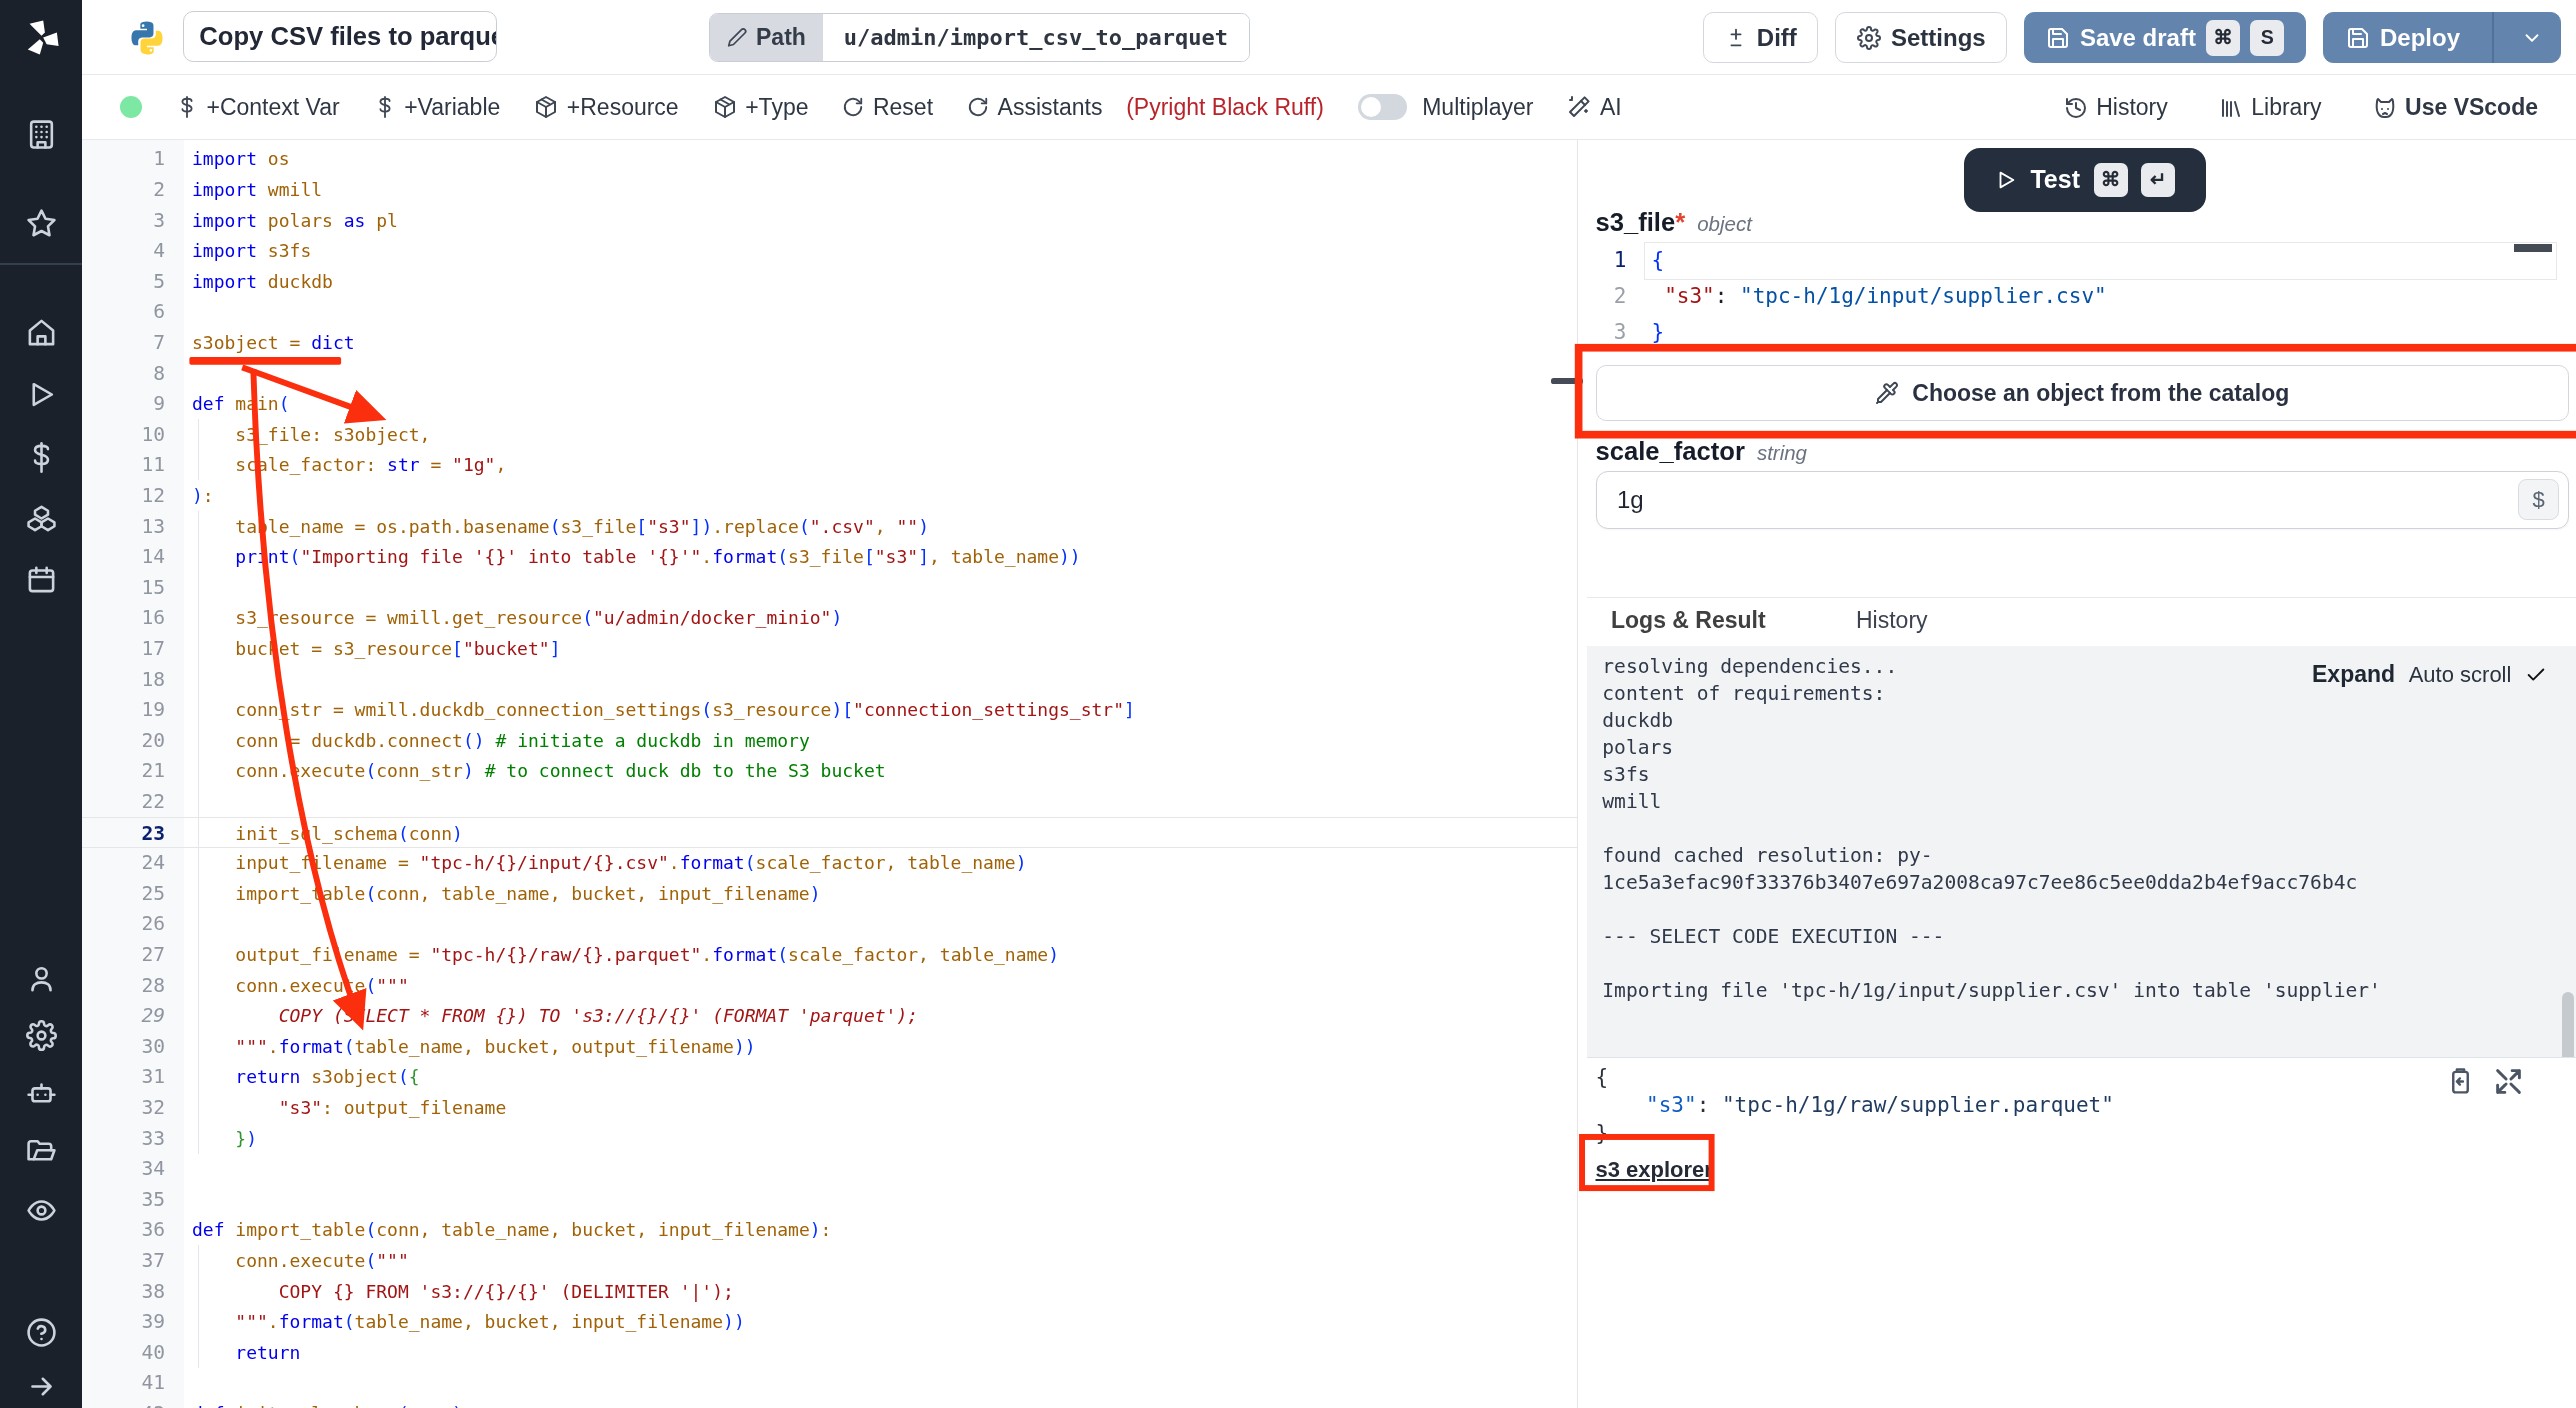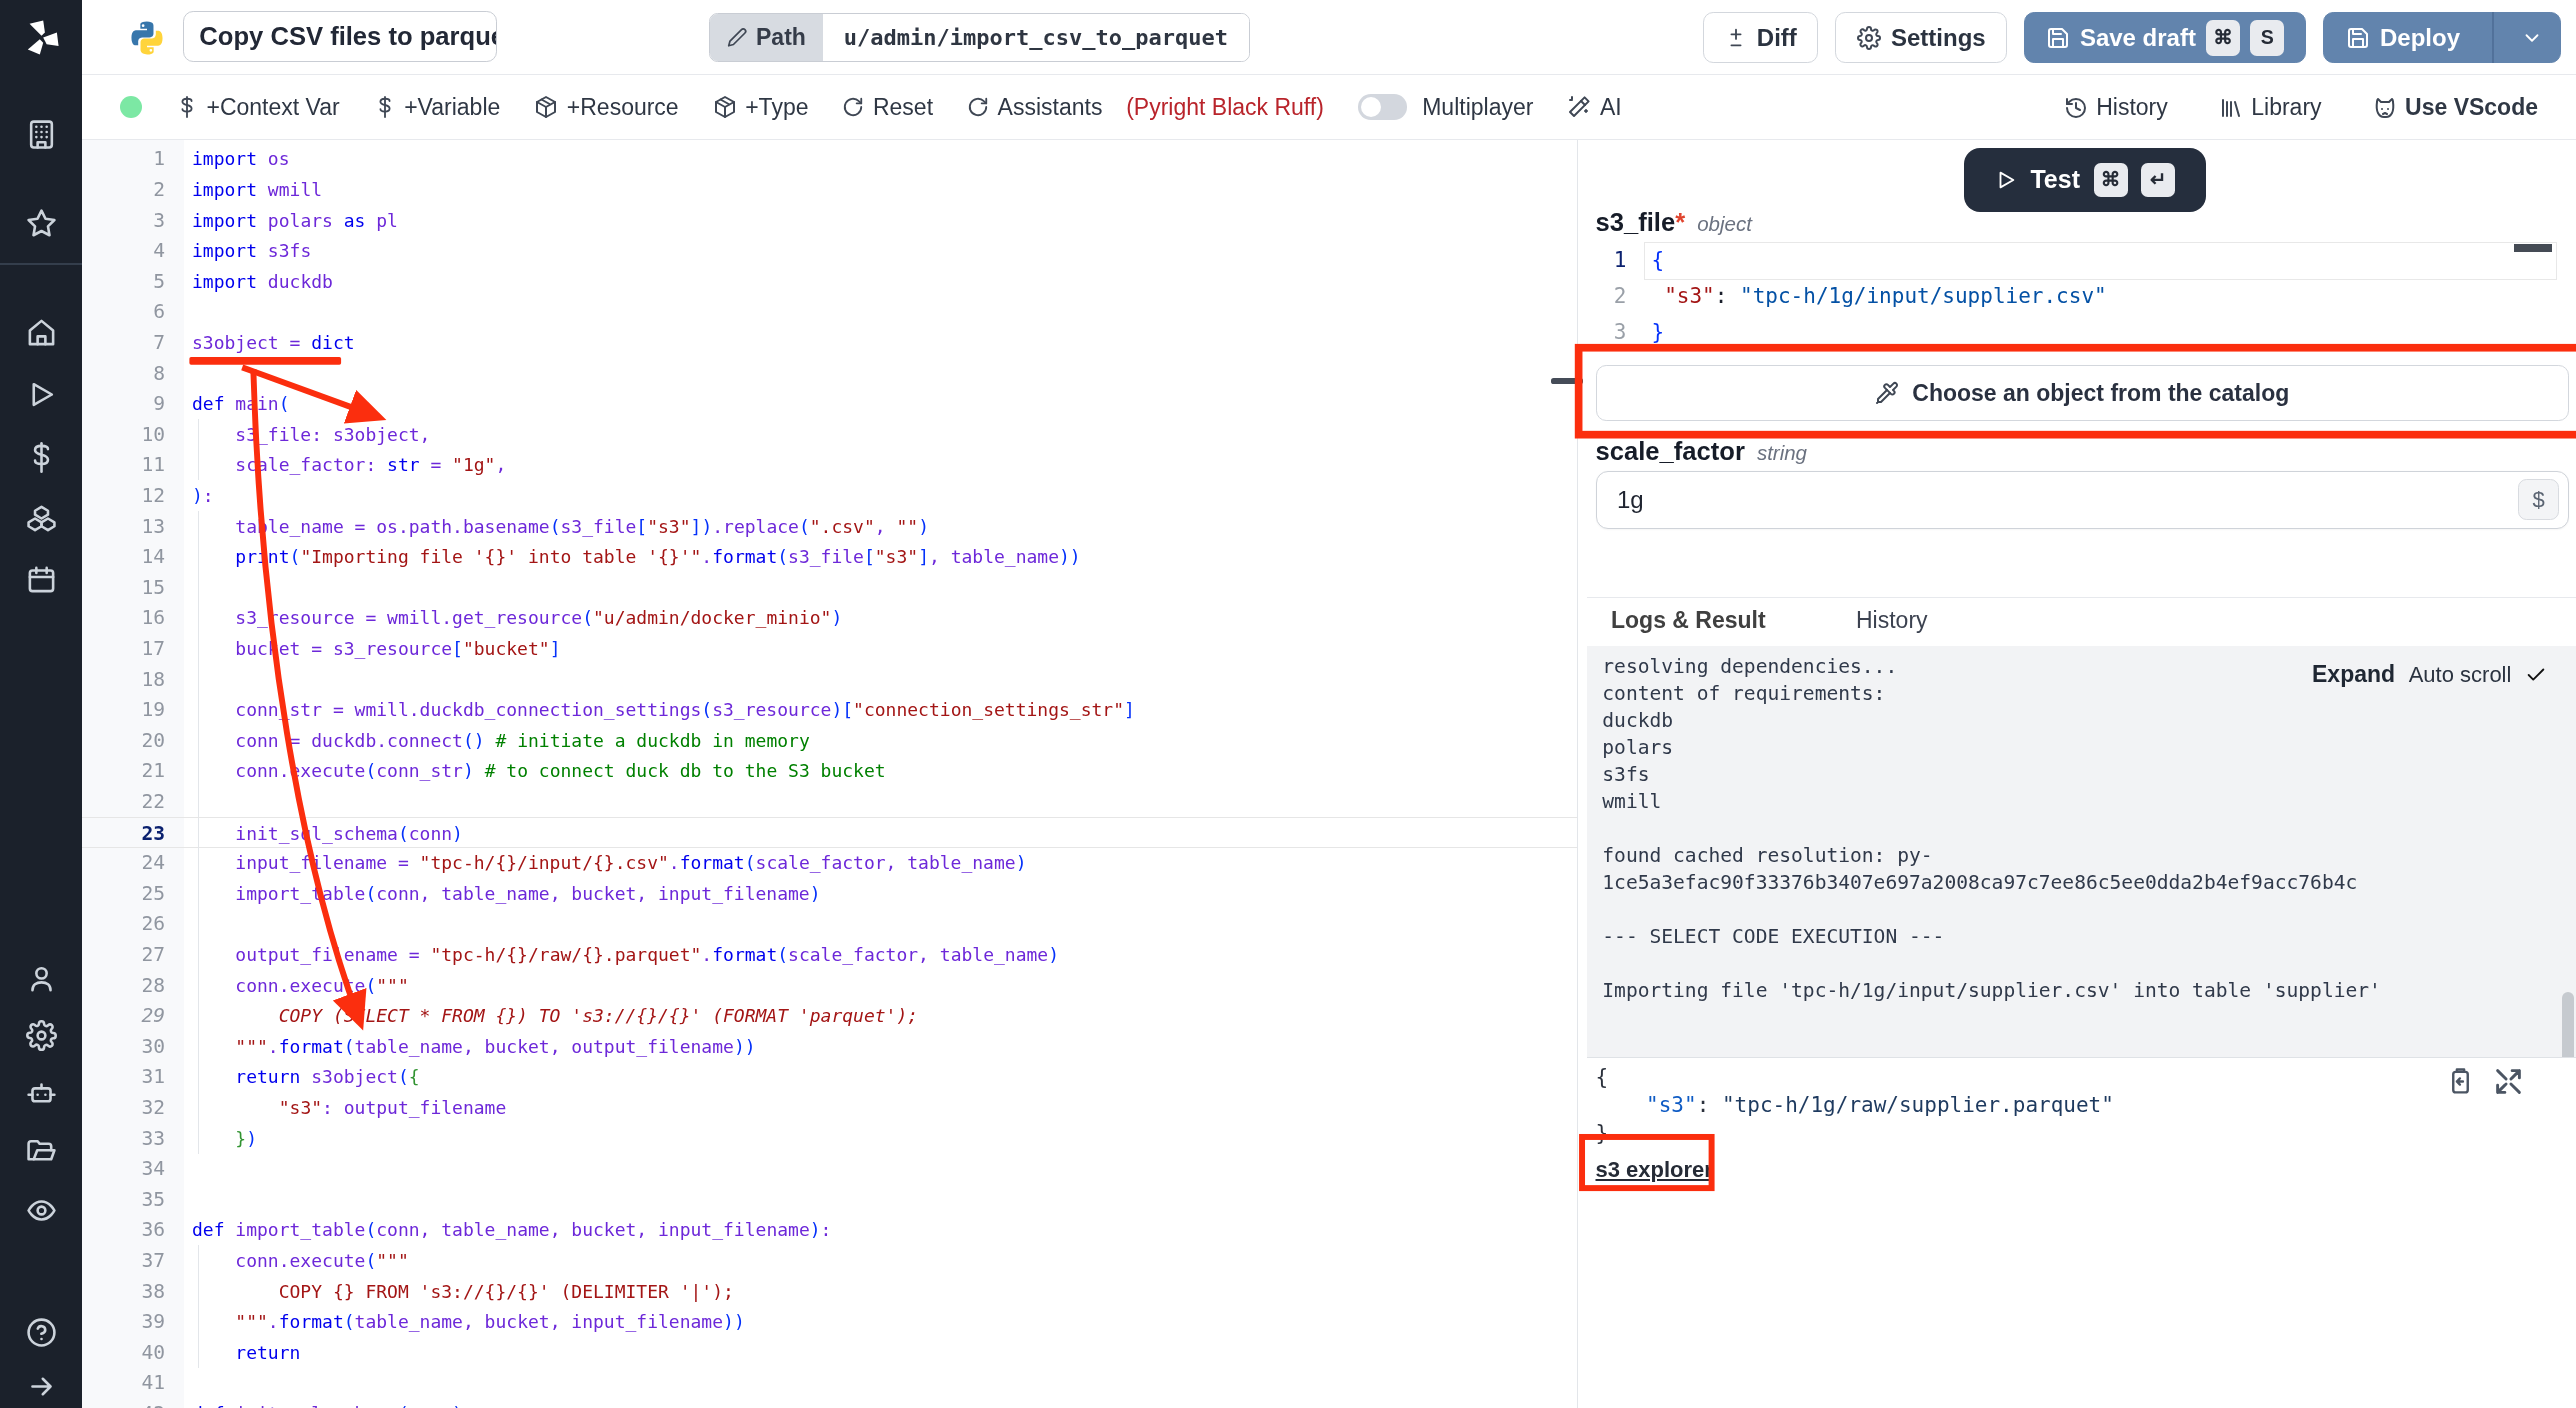--- a/index.html
+++ b/index.html
@@ -47,21 +47,21 @@
   #editor { position:absolute; left:82px; top:140px; width:1495px; height:1268px; background:#fff; overflow:hidden; }
   #gutter-bg { position:absolute; left:0; top:0; width:102px; height:1268px; background:#f8f9fb; }
   .cl { position:absolute; left:0; width:1495px; height:31px; }
   .cl .ln { position:absolute; left:0; top:0; width:83px; text-align:right; font-family:"DejaVu Sans Mono",monospace;
      font-size:19.6px; line-height:31px; color:#9096a0; }
   .cl .code { position:absolute; left:110px; top:0; font-family:"DejaVu Sans Mono",monospace; font-size:18px; line-height:31px; white-space:pre; }
   .cl .guide { position:absolute; left:116px; top:0; width:0.9px; height:31px; background:#e3e6ea; }
   .cl.active { border-top:1.3px solid #e6e6e6; border-bottom:1.3px solid #e6e6e6; }
   .cl.active .ln { color:#0b216f; font-weight:bold; }
   .tk-k { color:#0000ee; } .tk-s { color:#a31515; } .tk-c { color:#008000; }
-  .tk-b { color:#0431fa; } .tk-g { color:#319331; } .tk-p { color:#6d28d9; }
+  .tk-b { color:#0431fa; } .tk-g { color:#319331; } .tk-p { color:#a16207; }
 
   #v-divider { position:absolute; left:1577px; top:140px; width:0.9px; height:1268px; background:#e3e6ea; }
   #drag-handle { position:absolute; left:1551px; top:378px; width:32px; height:6px; background:#454c58; border-radius:2.6px; z-index:6; }
 
   
   #rpanel { position:absolute; left:1587px; top:140px; width:989px; height:1268px; background:#fff; }
   #test-btn { position:absolute; left:377px; top:7.7px; width:242px; height:64px; background:#252e3d; border-radius:16px;
      display:flex; align-items:center; justify-content:center; gap:13.6px; color:#fff; font-size:25px; font-weight:bold; }
   #test-btn .kbd { height:34px; min-width:34px; font-weight:bold; }
   .arg-label { position:absolute; left:8.5px; font-size:25.6px; font-weight:bold; color:#161c28; }

